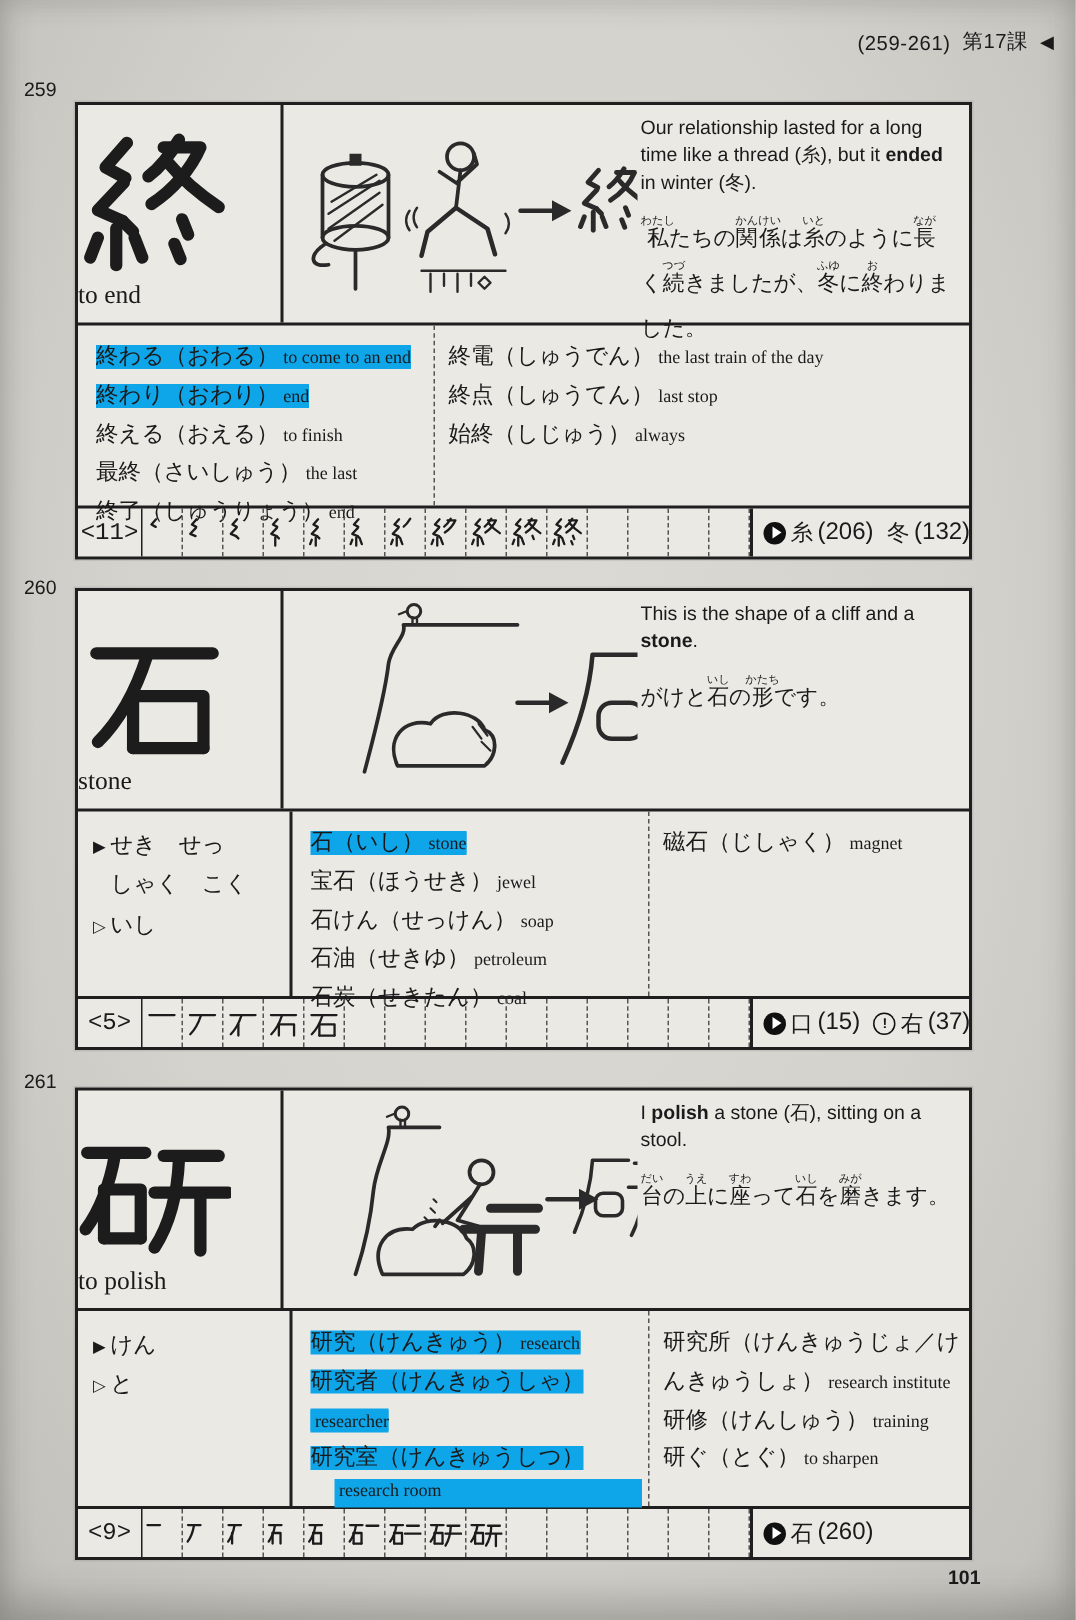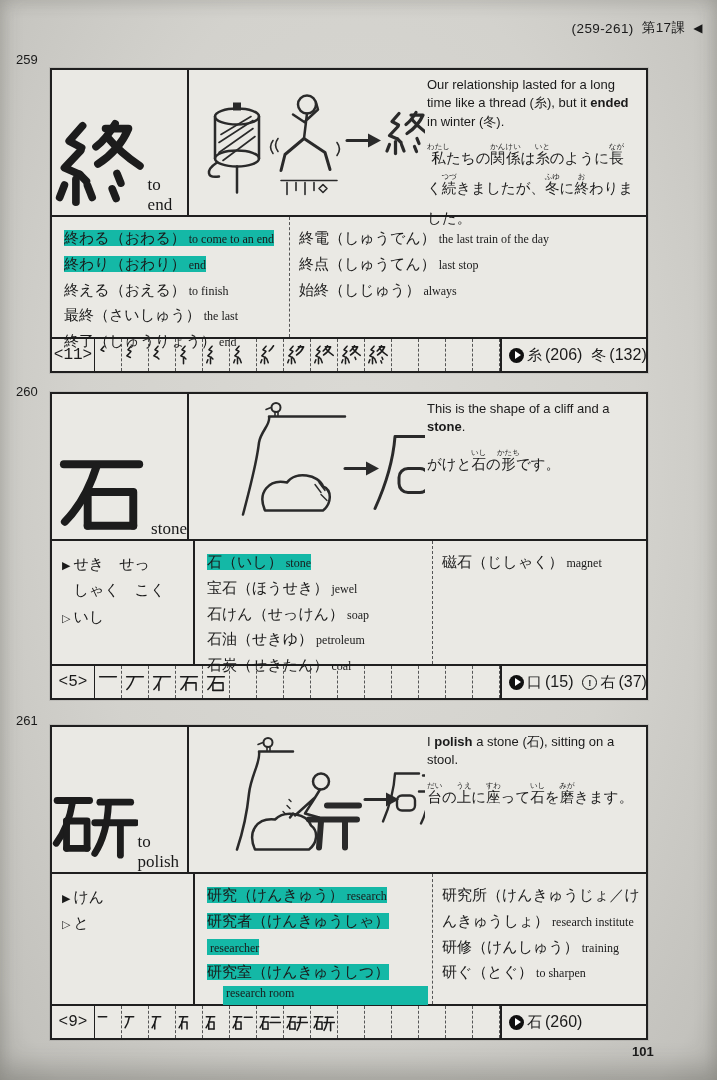--- a/index.html
+++ b/index.html
@@ -11,41 +11,41 @@
   body::after{content:"";position:absolute;inset:0;pointer-events:none;
     box-shadow:inset 0 -14px 22px rgba(60,58,52,.25), inset 0 6px 14px rgba(60,58,52,.12);}
   .header{position:absolute;top:19px;right:14px;font-family:"Liberation Sans",sans-serif;
     font-size:13.5px;letter-spacing:.4px;display:flex;align-items:center;gap:8px;}
   .header .tri{font-family:"DejaVu Sans",sans-serif;font-size:12px;}
   .entry-number{position:absolute;left:16px;font-family:"Liberation Sans",sans-serif;font-size:13px;}
   .entry{position:absolute;left:50px;width:598px;background:#eae9e4;border:2px solid #1f1f1f;
     box-sizing:border-box;display:flex;flex-direction:column;box-shadow:0 0 0 1px rgba(0,0,0,.08);}
   .row-top{display:flex;height:145px;border-bottom:2px solid #1f1f1f;flex:0 0 auto;}
   .kanji-box{width:137px;flex:0 0 137px;border-right:2px solid #1f1f1f;box-sizing:border-box;
-    display:flex;flex-direction:row;align-items:flex-end;padding-top:15px;}
+    display:flex;flex-direction:column;align-items:flex-start;padding-top:15px;}
   .bigkanji{width:102px;height:102px;}
   .bigkanji path{stroke:#1c1c1c;stroke-width:8;fill:none;stroke-linecap:round;stroke-linejoin:round;}
   .kanji-meaning{font-size:17px;margin-top:0px;}
   .pictorial{flex:1;display:flex;padding:4px 6px 4px 8px;}
   .illustration{width:228px;flex:0 0 228px;}
   .illustration svg{width:100%;height:100%;}
   .mnemonic{flex:1;padding:2px 4px 0 2px;}
   .men{font-family:"Liberation Sans",sans-serif;font-size:13px;line-height:1.42;}
   .mjp{margin-top:12px;font-size:14.5px;line-height:2.05;}
   .mjp rt{font-size:7.5px;letter-spacing:0;}
   .row-vocab{display:flex;flex:1 1 auto;border-bottom:2px solid #1f1f1f;min-height:0;}
   .readings{width:143px;flex:0 0 143px;border-right:2px solid #1f1f1f;box-sizing:border-box;
     padding:10px 4px 4px 10px;font-size:15px;line-height:1.75;}
   .readings .rline .tri{font-family:"DejaVu Sans",sans-serif;font-size:11px;margin-right:3px;}
   .vmain{width:237px;flex:0 0 237px;box-sizing:border-box;padding:9px 4px 4px 12px;}
   .vextra{flex:1;border-left:1.5px dashed #555;box-sizing:border-box;padding:9px 4px 4px 9px;}
   .vline{font-size:15px;line-height:1.72;}
   .vmeaning{font-size:12px;padding-left:3px;}
   .vmeaning.block{display:block;margin-left:16px;line-height:1.3;padding-bottom:3px;}
-  .hl{background:#14b8a6;}
+  .hl{background:#0ea5e9;}
   .row-strokes{display:flex;height:32px;flex:0 0 32px;align-items:stretch;}
   .slabel{width:42px;flex:0 0 42px;border-right:1px solid #1f1f1f;display:flex;align-items:center;
     justify-content:center;font-family:"Liberation Mono",monospace;font-size:16px;}
   .scells{display:flex;}
   .scell{width:26px;flex:0 0 26px;border-right:1px dashed #555;display:flex;align-items:center;justify-content:center;}
   .scell svg{width:22px;height:22px;}
   .scell path{stroke:#1c1c1c;stroke-width:7;fill:none;stroke-linecap:round;stroke-linejoin:round;}
   .related{flex:1;border-left:2px solid #1f1f1f;display:flex;align-items:center;gap:9px;padding-left:7px;font-size:15px;}
   .rel{display:inline-flex;align-items:center;gap:3px;}
   .rnum{font-family:"Liberation Sans",sans-serif;font-size:16px;}

